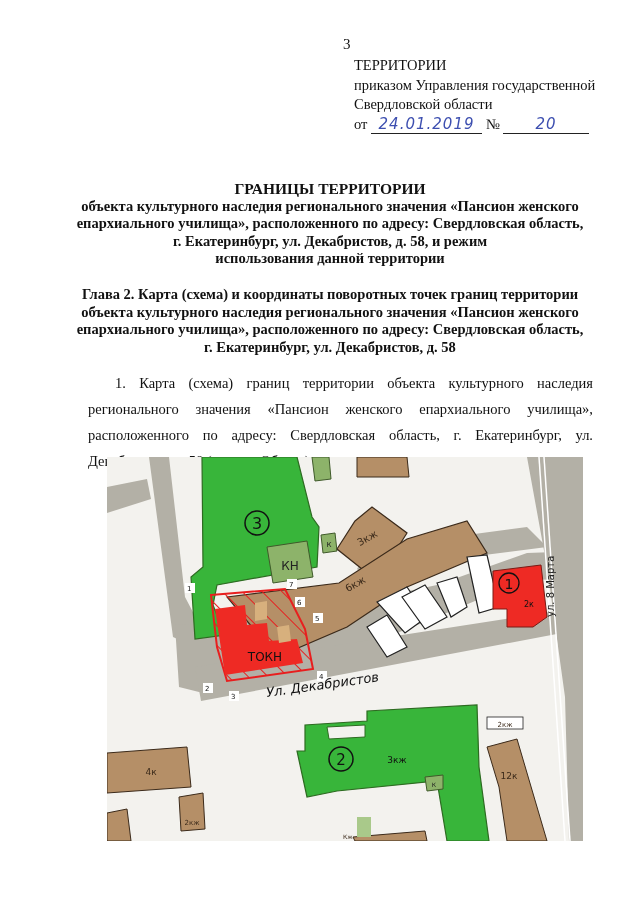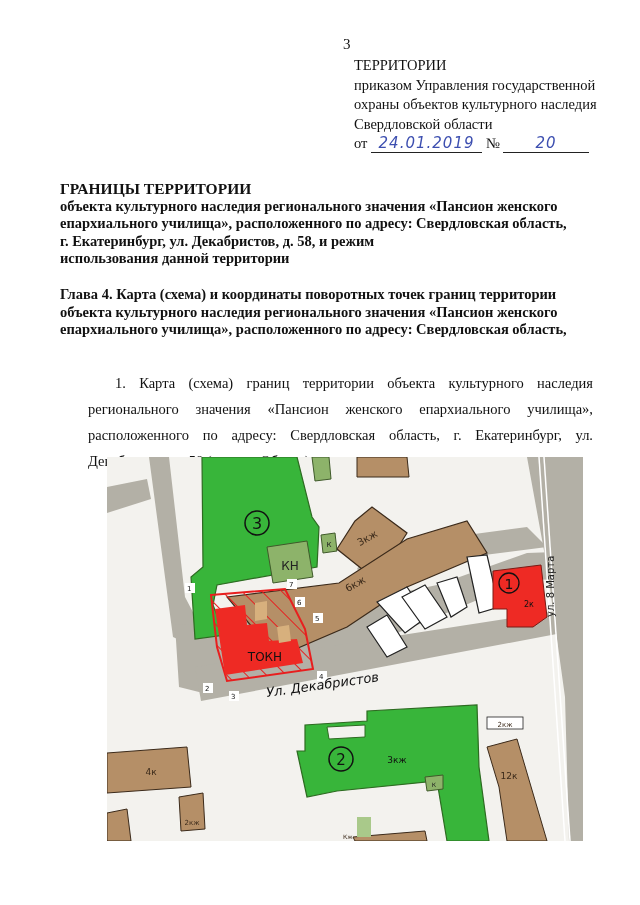--- a/index.html
+++ b/index.html
@@ -5,61 +5,61 @@
   html, body { margin:0; padding:0; background:#ffffff; }
   body { width:640px; height:905px; position:relative; overflow:hidden;
          font-family:"Liberation Serif","DejaVu Serif",serif; color:#111; }
   .page-num { position:absolute; left:343px; top:36px; font-size:15px; }
   .approval { position:absolute; left:354px; top:56px; font-size:14.5px; line-height:19.5px; }
   .approval .hw { font-family:"DejaVu Sans",sans-serif; font-style:italic; color:#3d4fb0;
                   font-size:15px; letter-spacing:1px; }
   .approval .fill { display:inline-block; border-bottom:1px solid #222; text-align:center; height:18px; }
   .approval .date-fill { width:111px; }
   .approval .num-fill { width:86px; }
-  .title-block { position:absolute; left:60px; width:540px; font-weight:bold;
+  .title-block { position:absolute; left:60px; width:540px; text-align:center; font-weight:bold;
                  font-size:14.5px; line-height:17.5px; }
   .title-main { top:180px; }
   .chapter { top:286px; }
   .para { position:absolute; left:88px; width:505px; top:370px; font-size:14.5px; line-height:26px;
           text-align:justify; }
   .para .first { text-indent:27px; display:block; }
   .map { position:absolute; left:107px; top:457px; width:476px; height:384px; }
   .map svg { width:100%; height:100%; display:block; }
   .maplabel { font-family:"DejaVu Sans",sans-serif; }
 </style>
 </head>
 <body>
 
 <div class="page-num">3</div>
 
 <div class="approval">
   <div>ТЕРРИТОРИИ</div>
   <div>приказом Управления государственной</div>
-  <div>охраны объектов культурного наследия</div>
   <div>Свердловской области</div>
   <div>
     <span>от</span>
     <span class="fill date-fill"><span class="hw">24.01.2019</span></span>
     <span>№</span>
     <span class="fill num-fill"><span class="hw">20</span></span>
   </div>
 </div>
 
 <div class="title-block title-main">
   <div style="font-size:15.5px">ГРАНИЦЫ ТЕРРИТОРИИ</div>
   <div>объекта культурного наследия регионального значения «Пансион женского</div>
   <div>епархиального училища», расположенного по адресу: Свердловская область,</div>
   <div>г. Екатеринбург, ул. Декабристов, д. 58, и режим</div>
   <div>использования данной территории</div>
 </div>
 
 <div class="title-block chapter">
-  <div>Глава 4. Карта (схема) и координаты поворотных точек границ территории</div>
+  <div>Глава 2. Карта (схема) и координаты поворотных точек границ территории</div>
   <div>объекта культурного наследия регионального значения «Пансион женского</div>
   <div>епархиального училища», расположенного по адресу: Свердловская область,</div>
+  <div>г. Екатеринбург, ул. Декабристов, д. 58</div>
 </div>
 
 <div class="para">
   <span class="first">1. Карта (схема) границ территории объекта культурного наследия регионального значения «Пансион женского епархиального училища», расположенного по адресу: Свердловская область, г. Екатеринбург, ул. Декабристов, д. 58 (далее – Объект):</span>
 </div>
 
 <div class="map">
   <svg viewBox="0 0 476 384" xmlns="http://www.w3.org/2000/svg">
     <defs>
       <pattern id="hatch" width="14" height="14" patternUnits="userSpaceOnUse" patternTransform="rotate(-45)">

